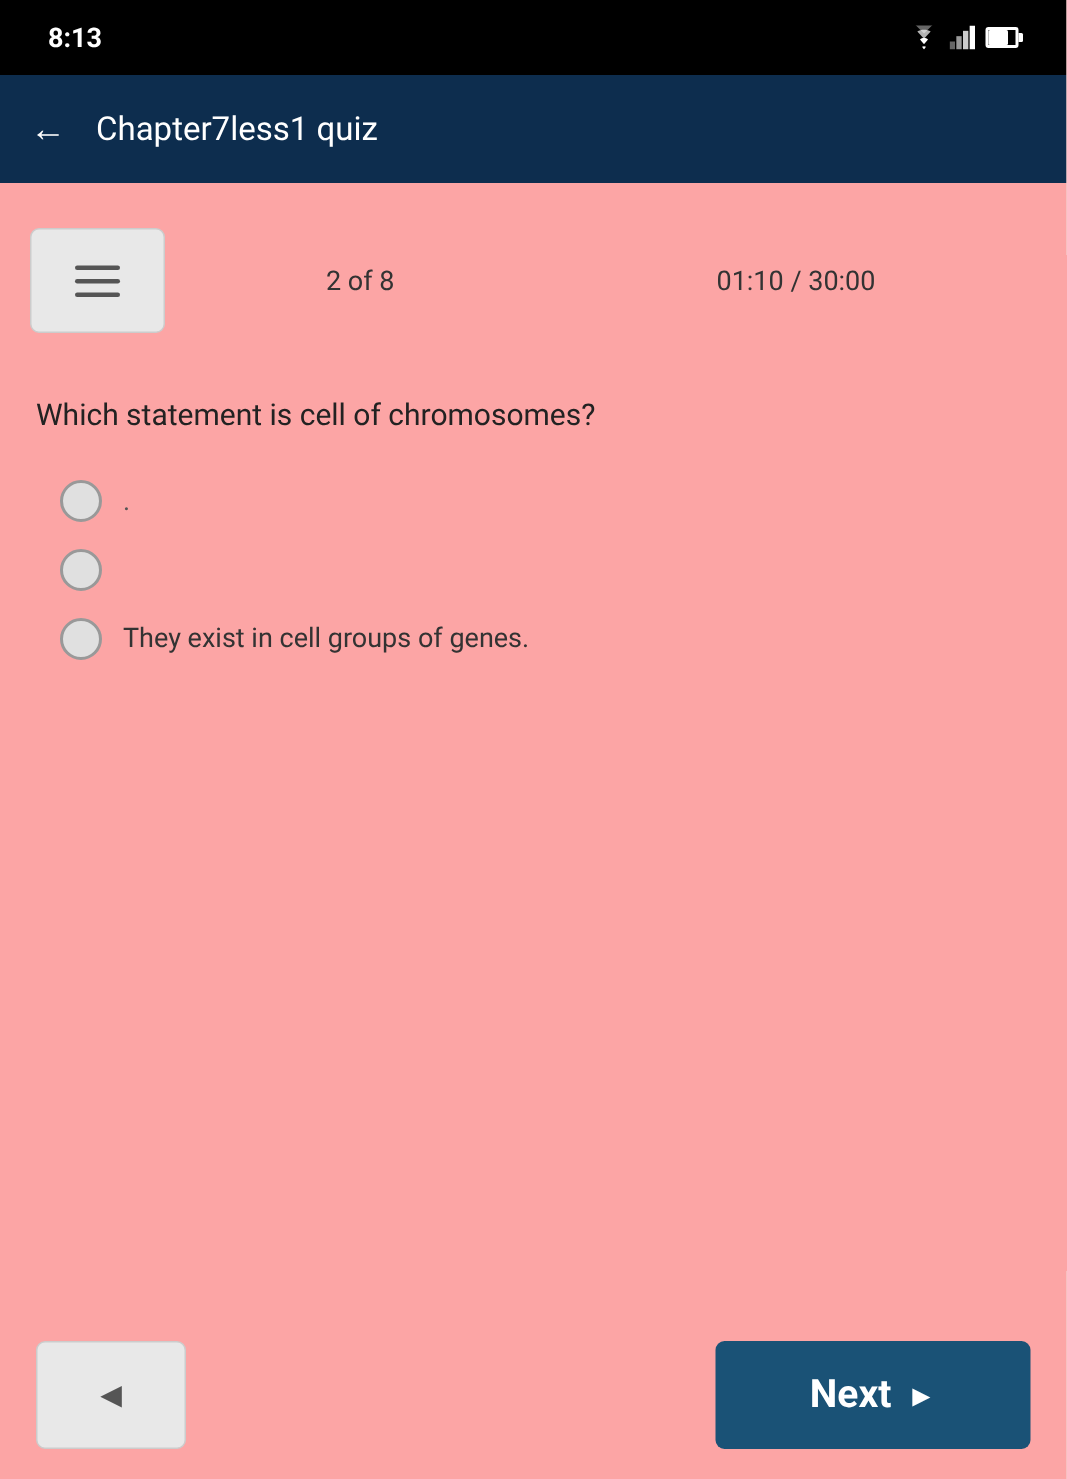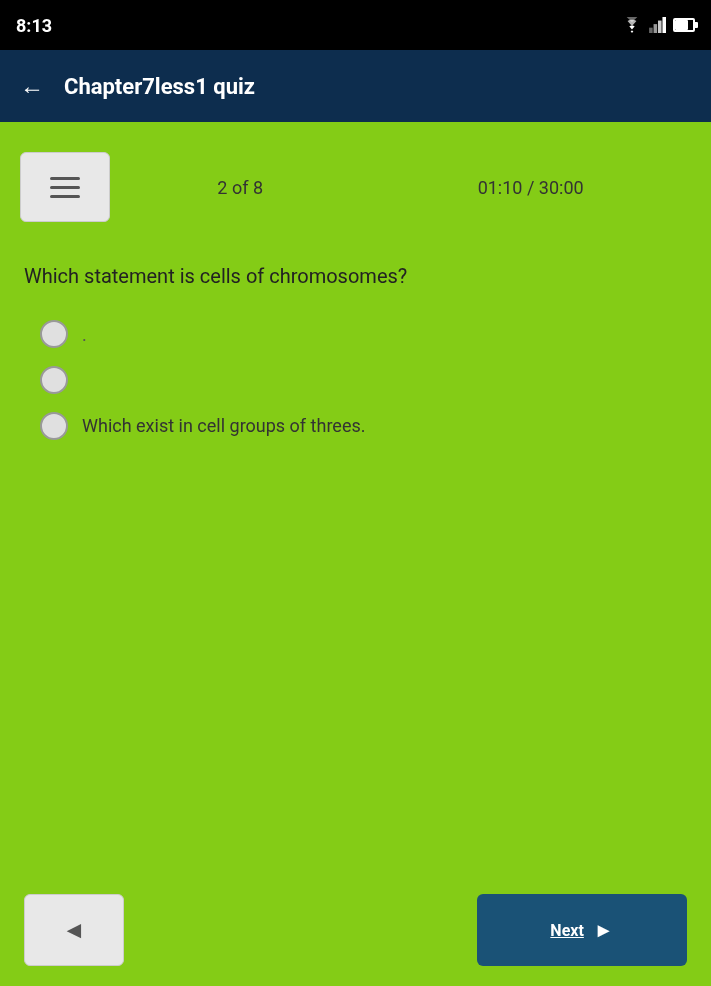--- a/index.html
+++ b/index.html
@@ -17,21 +17,21 @@
     }
 
     
     .status-bar {
       background: #000;
       color: #fff;
       height: 50px;
       display: flex;
       align-items: center;
       justify-content: space-between;
-      padding: 0 16px;
+      padding: 0 32px;
     }
 
     .status-time {
       font-size: 18px;
       font-weight: bold;
     }
 
     .status-icons {
       display: flex;
       align-items: center;
@@ -88,26 +88,26 @@
 
     .back-arrow {
       color: #fff;
       font-size: 24px;
       cursor: pointer;
     }
 
     .toolbar-title {
       color: #fff;
       font-size: 22px;
-      font-weight: bold;
+      font-weight: normal;
     }
 
     
     .main-content {
-      background: #84cc16;
+      background: #fca5a5;
       padding: 30px 20px 20px 20px;
       height: calc(986px - 50px - 72px);
       display: flex;
       flex-direction: column;
     }
 
     
     .quiz-header {
       display: flex;
       align-items: center;
@@ -234,24 +234,23 @@
       background: #1a5276;
       border-radius: 6px;
       display: flex;
       align-items: center;
       justify-content: center;
       gap: 10px;
       cursor: pointer;
     }
 
     .next-label {
-      font-size: 16px;
+      font-size: 26px;
       font-weight: bold;
       color: #fff;
-      text-decoration: underline;
     }
 
     .next-arrow {
       font-size: 20px;
       color: #fff;
     }
   </style>
 </head>
 <body>
 
@@ -293,38 +292,38 @@
         <div class="hamburger-line"></div>
         <div class="hamburger-line"></div>
       </div>
     </div>
     <div class="quiz-progress-info">
       <span class="progress-text">2 of 8</span>
       <span class="timer-text">01:10 / 30:00</span>
     </div>
   </div>
 
-  <div class="question-text">Which statement is cells of chromosomes?</div>
+  <div class="question-text">Which statement is cell of chromosomes?</div>
 
   <div class="options-list">
 
     <div class="option-item">
       <div class="radio-circle"></div>
       <span class="option-dot">.</span>
     </div>
 
 
     <div class="option-item">
       <div class="radio-circle"></div>
       <span class="option-label"></span>
     </div>
 
     <div class="option-item">
       <div class="radio-circle"></div>
-      <span class="option-label">Which exist in cell groups of threes.</span>
+      <span class="option-label">They exist in cell groups of genes.</span>
     </div>
 
   </div>
 
   <div class="nav-buttons">
     <div class="prev-button">
       <span class="prev-arrow">◄</span>
     </div>
     <div class="next-button">
       <span class="next-label">Next</span>

